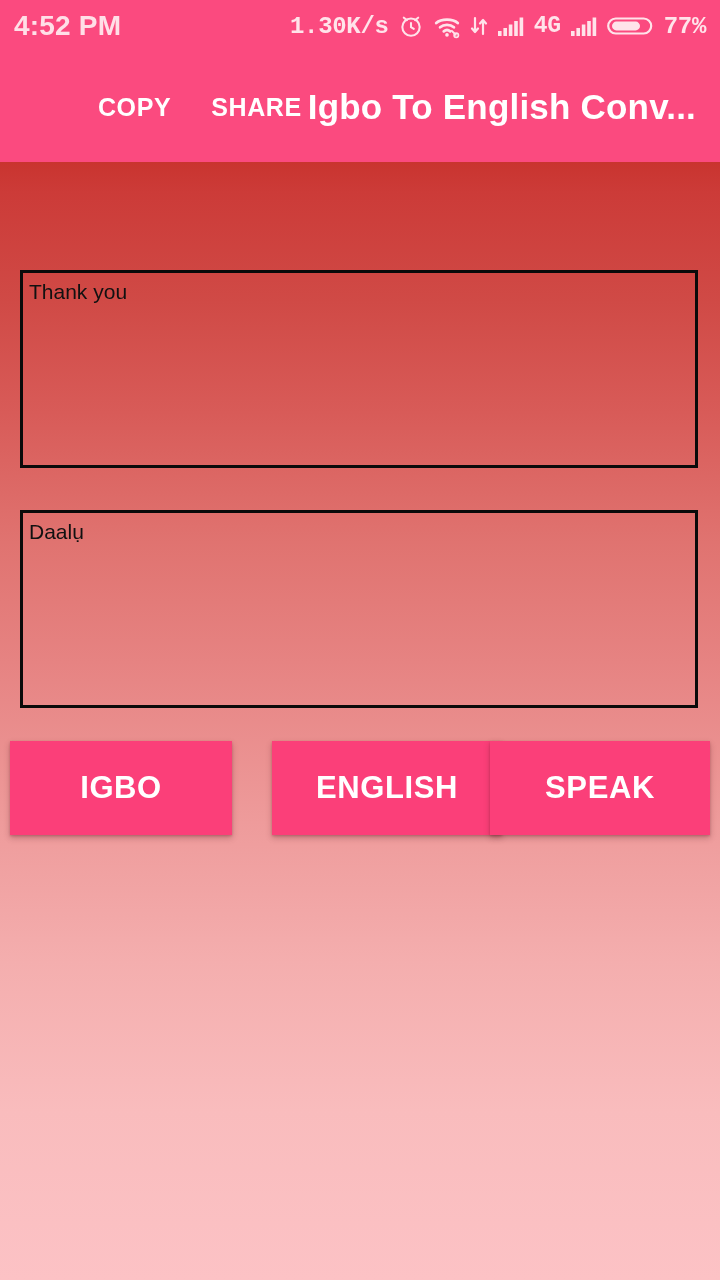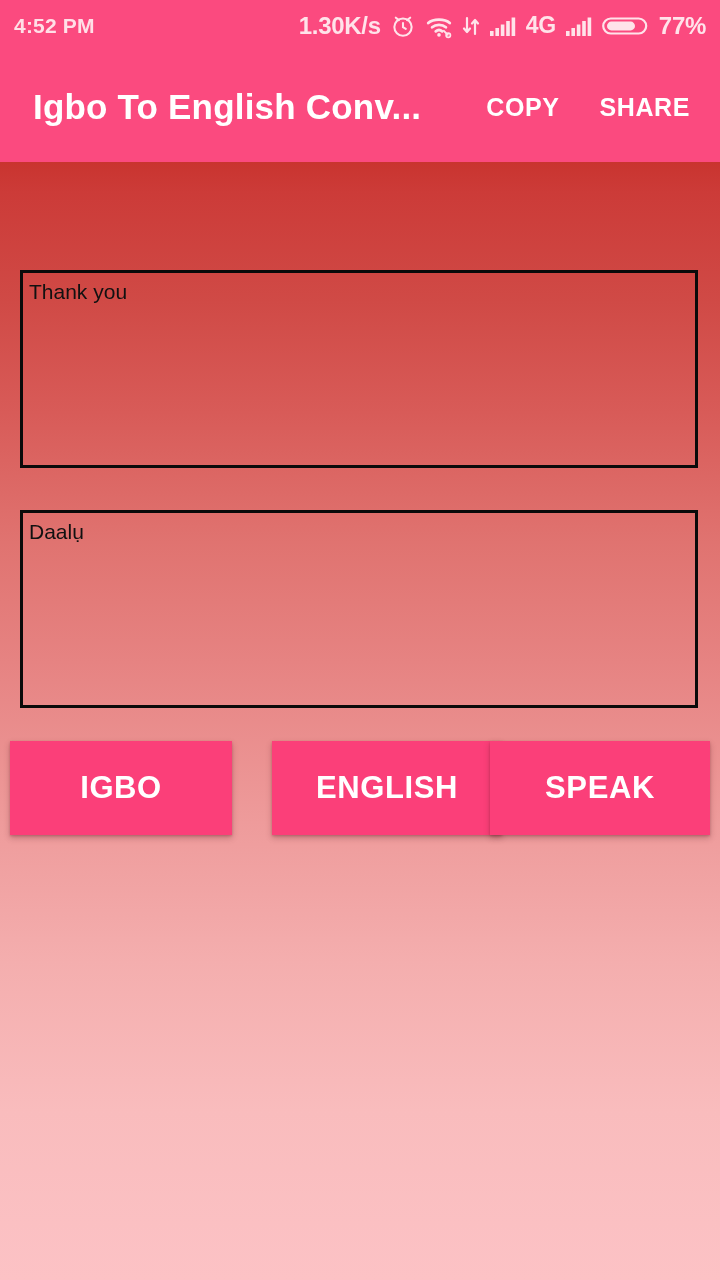--- a/index.html
+++ b/index.html
@@ -25,30 +25,31 @@
     top: 0; left: 0;
     width: 720px;
     height: 52px;
     background: #fb4a7f;
     display: flex;
     align-items: center;
     padding: 0 14px;
     color: #ffe3ea;
   }
   #status-clock {
-    font-size: 21px;
+    font-size: 28px;
     font-weight: bold;
     letter-spacing: 0.2px;
     color: #ffdfe7;
     text-align: center;
   }
   #status-right {
     margin-left: auto;
     display: flex;
     gap: 9px;
+    font-family: Liberation Mono, monospace;
   }
   .net-speed {
     font-size: 24px;
     font-weight: bold;
     color: #ffe3ea;
     letter-spacing: -0.3px;
   }
   .net-type {
     font-size: 23px;
     font-weight: bold;
@@ -244,25 +245,25 @@
           <rect x="1.2" y="4.5" width="43" height="15" rx="7.5" ry="7.5" fill="none" stroke="#ffe3ea" stroke-width="2.2"></rect>
           <rect x="5" y="7.6" width="28" height="8.8" rx="4.4" ry="4.4" fill="#ffe3ea"></rect>
         </svg>
       </span>
 
       <span class="batt-pct">77%</span>
     </div>
   </div>
 
   <div id="app-bar">
-    <div id="app-title">Igbo To English Conv...</div>
     <div id="app-actions">
       <button class="action-btn">COPY</button>
       <button class="action-btn">SHARE</button>
     </div>
+    <div id="app-title">Igbo To English Conv...</div>
   </div>
 
   <div id="content">
 
     <textarea id="box-english" class="text-box" placeholder="" style="">Thank you</textarea>
 
     <textarea id="box-igbo" class="text-box" placeholder="" style="">Daalụ</textarea>
 
     <div id="button-row">
       <button id="btn-igbo" class="pink-btn">IGBO</button>

